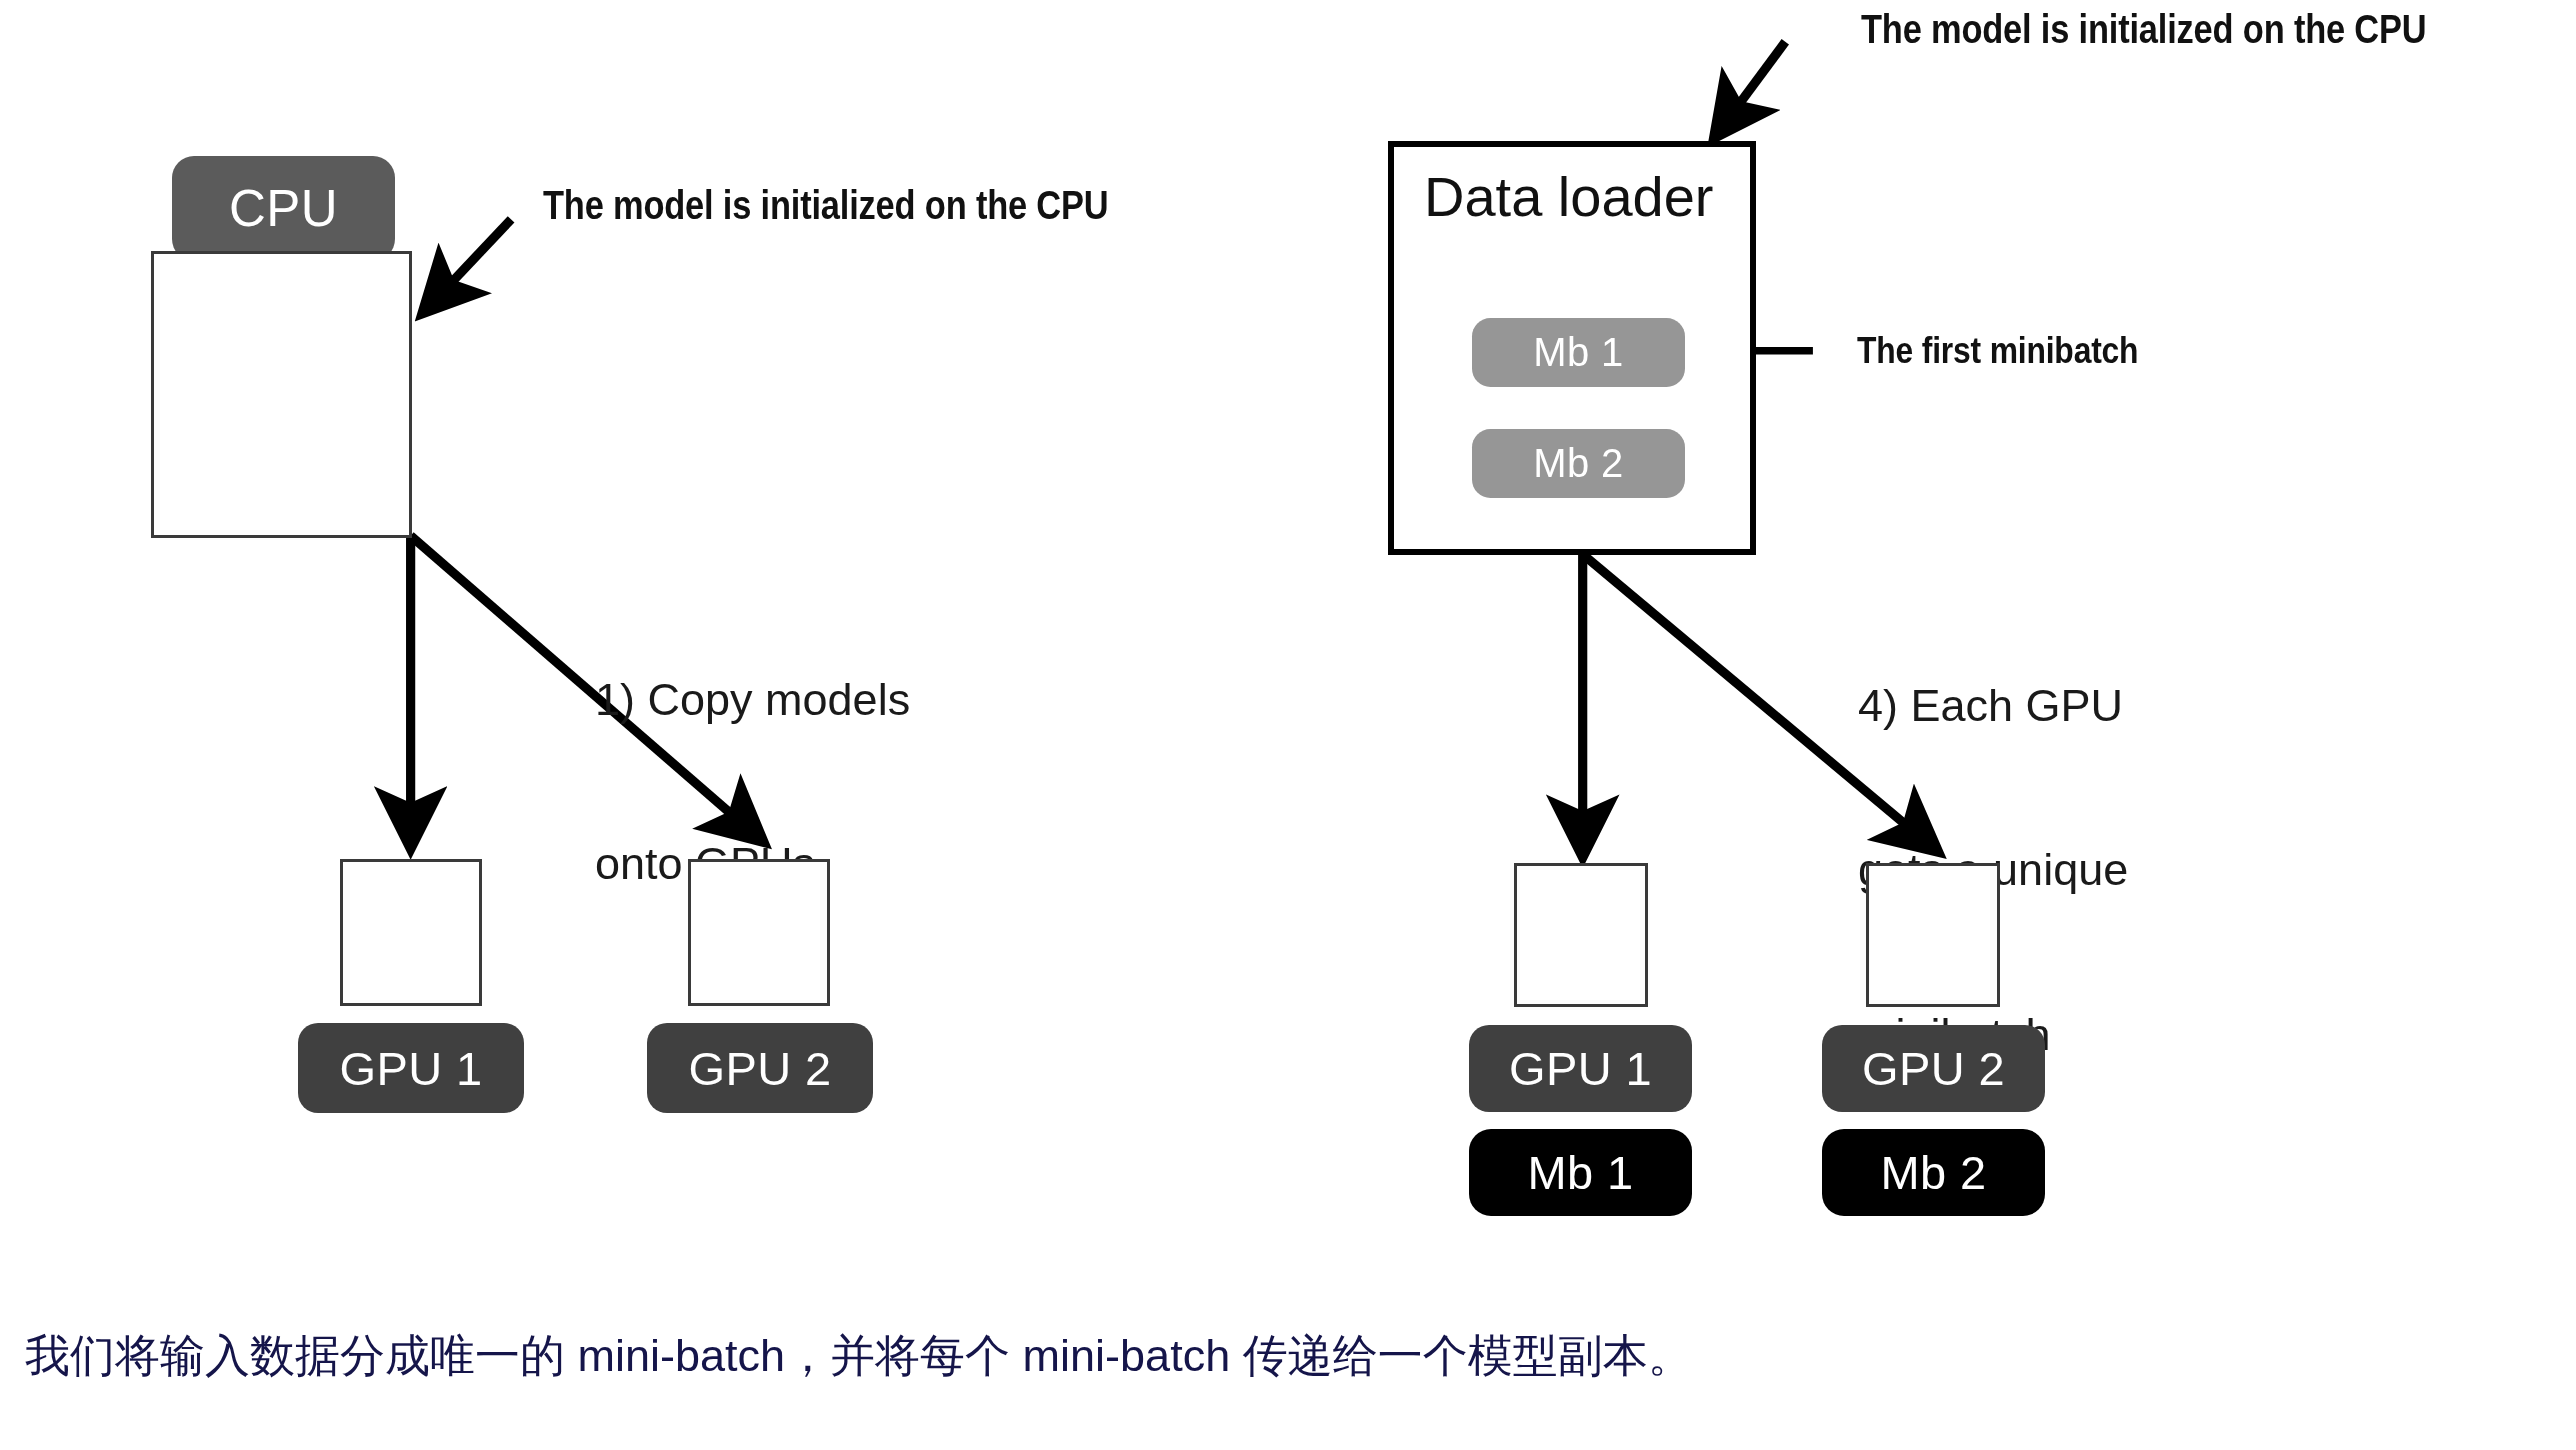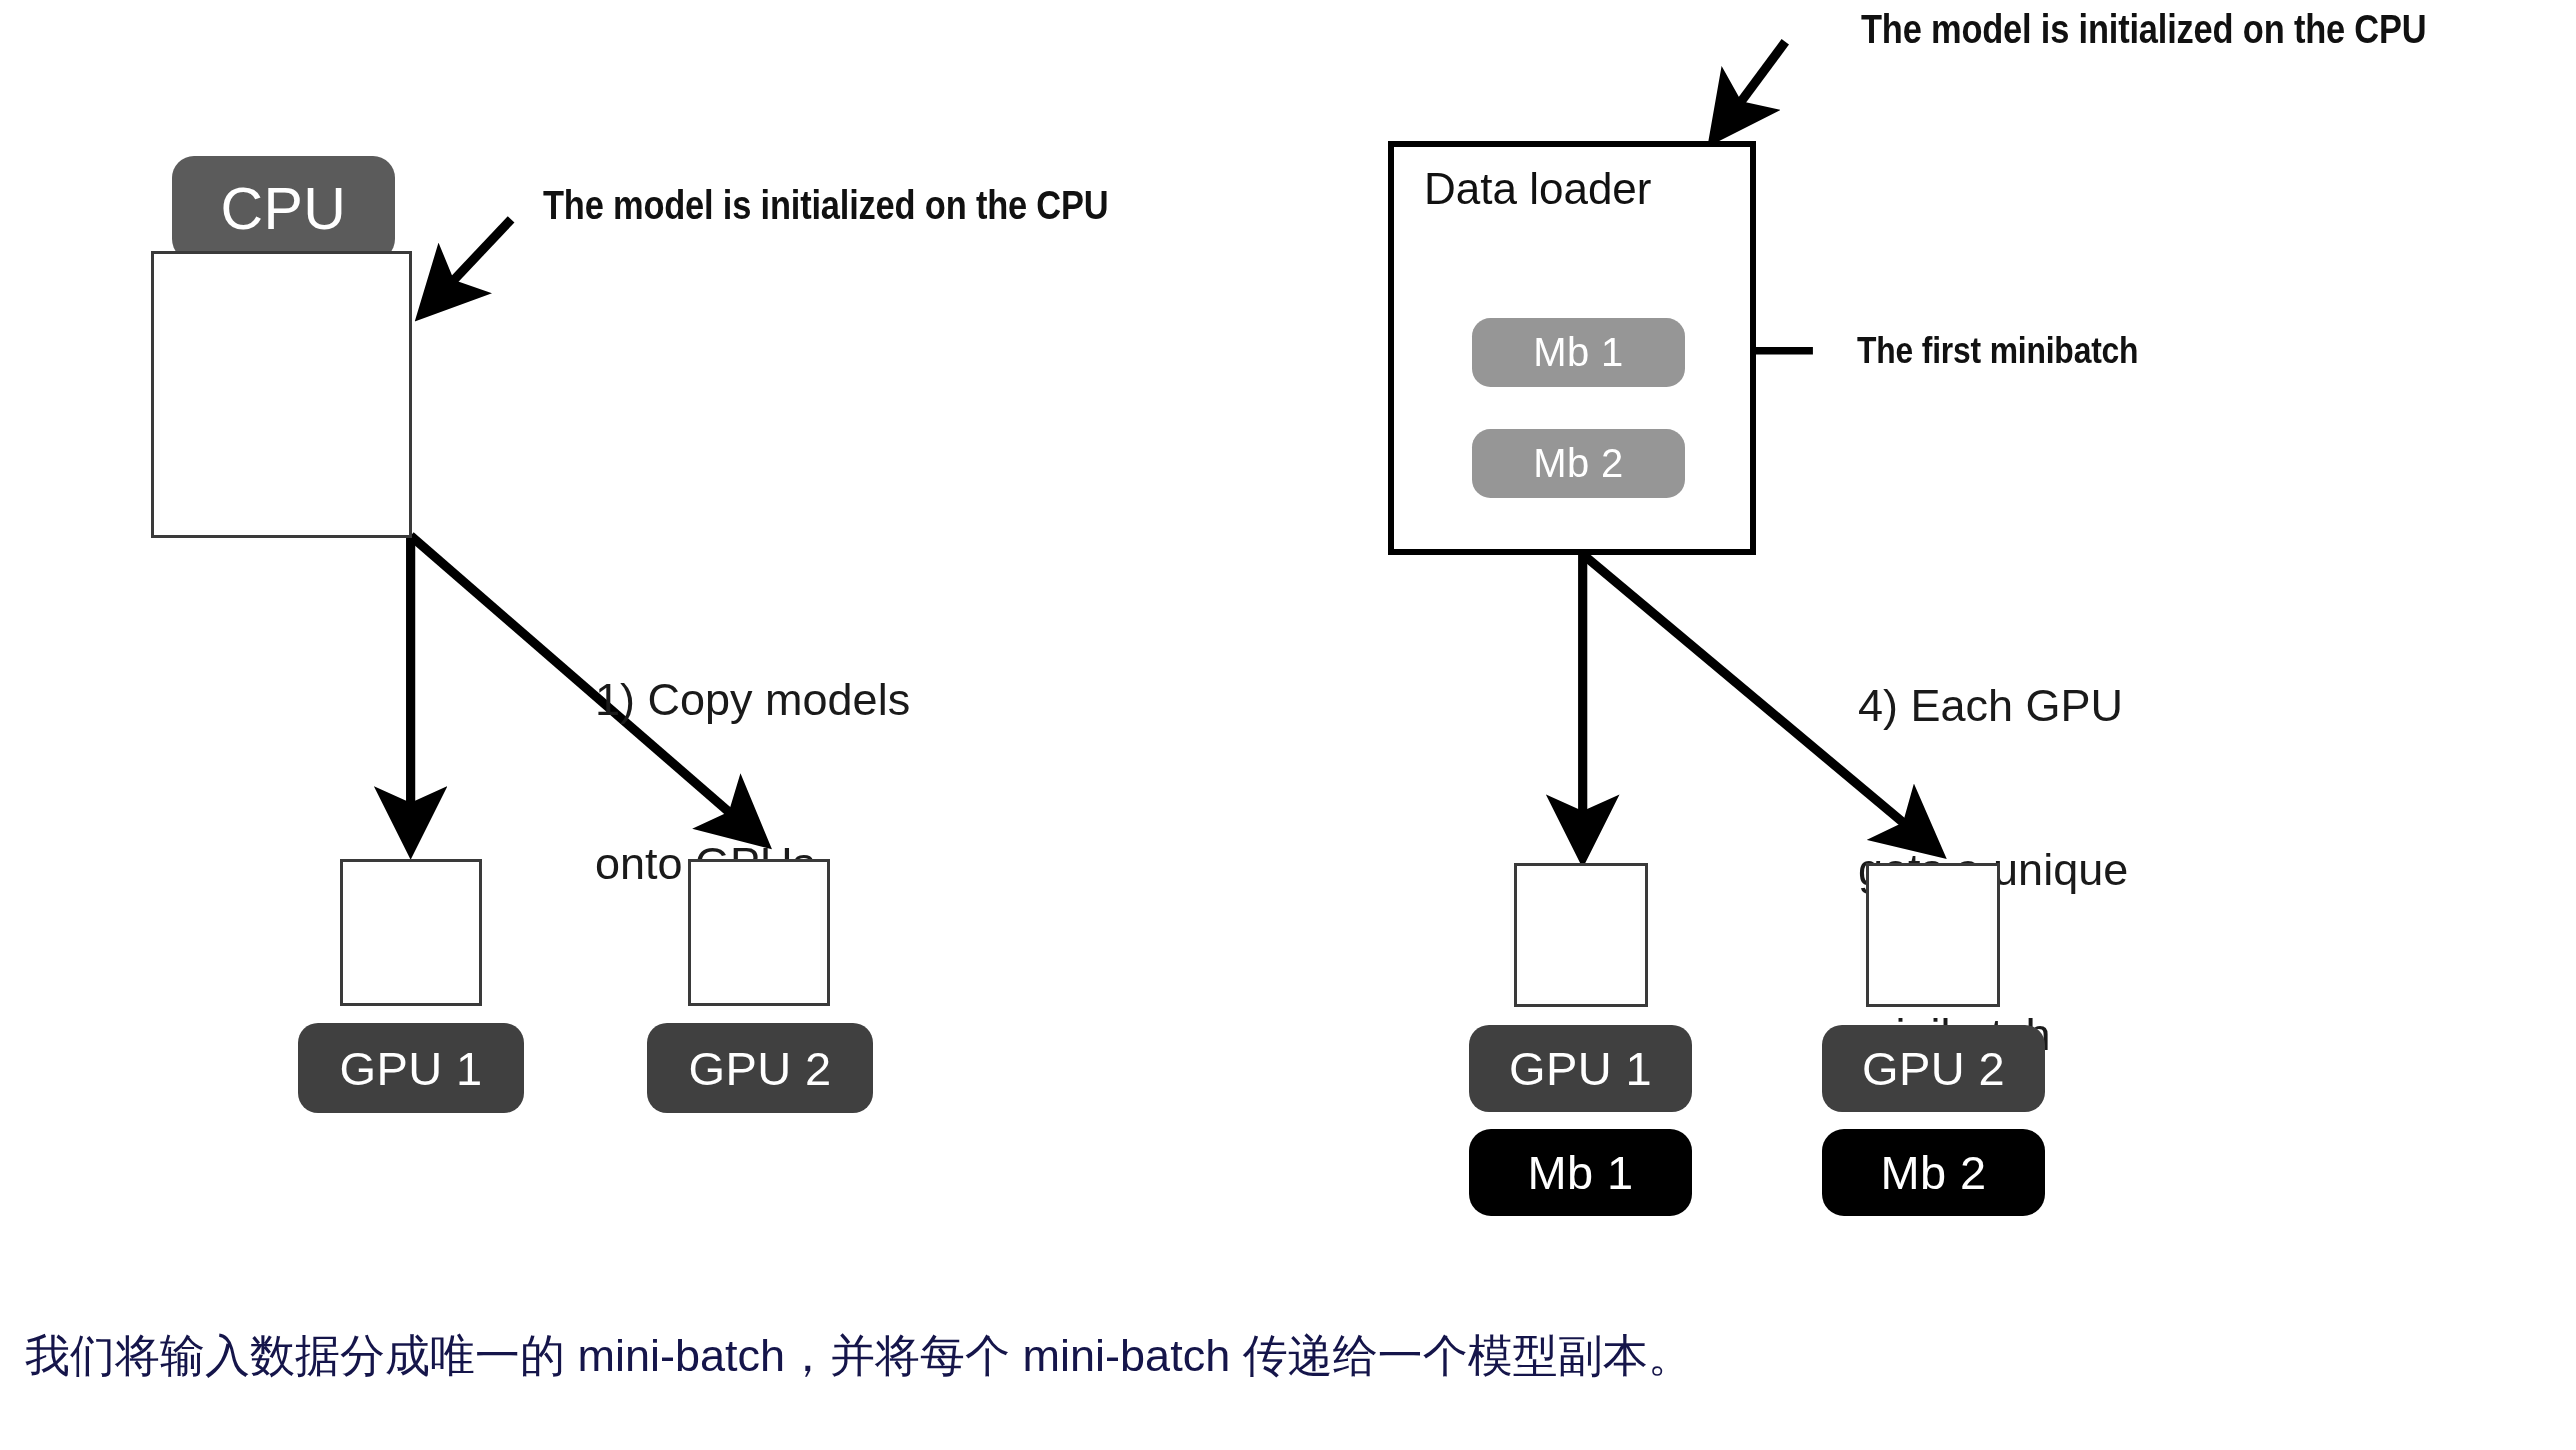--- a/index.html
+++ b/index.html
@@ -496,21 +496,21 @@
 
     <path d="M 2132 50 L 2052 158" stroke="#000" stroke-width="11" fill="none" marker-end="url(#ahs)"></path>
 
     <path d="M 2165 419 L 2002 419" stroke="#000" stroke-width="9" fill="none" marker-end="url(#ahs)"></path>
 
     <path d="M 1890 662 L 1890 1015" stroke="#000" stroke-width="11" fill="none" marker-end="url(#ahs)"></path>
 
     <path d="M 1890 662 L 2308 1012" stroke="#000" stroke-width="11" fill="none" marker-end="url(#ahs)"></path>
   </svg>
 
-  <div class="chip cpu" style="left:172px;top:156px;width:223px;height:105px;font-size:59px;">
+  <div class="chip cpu" style="left:172px;top:156px;width:223px;height:105px;font-size:51px;">
     <span>CPU</span>
   </div>
 
   <div class="modelbox" style="left:151px;top:251px;width:261px;height:287px;"></div>
 
   <div class="annot" style="left:543px;top:183px;font-size:40px;">
     <span>The model is initialized on the CPU</span>
   </div>
 
   <div class="callout" style="left:559px;top:563px;font-size:45px;">
@@ -523,21 +523,21 @@
 
   <div class="chip gpu" style="left:298px;top:1023px;width:226px;height:90px;font-size:47px;">
     <span>GPU 1</span>
   </div>
   <div class="chip gpu" style="left:647px;top:1023px;width:226px;height:90px;font-size:47px;">
     <span>GPU 2</span>
   </div>
 
   <div class="loaderbox" style="left:1388px;top:141px;width:368px;height:414px;"></div>
 
-  <div class="loader-title" style="left:1424px;top:164px;font-size:44px;">
+  <div class="loader-title" style="left:1424px;top:164px;font-size:56px;">
     <span>Data loader</span>
   </div>
 
   <div class="chip mb-grey" style="left:1472px;top:318px;width:213px;height:69px;font-size:40px;">
     <span>Mb 1</span>
   </div>
   <div class="chip mb-grey" style="left:1472px;top:429px;width:213px;height:69px;font-size:40px;">
     <span>Mb 2</span>
   </div>
 

